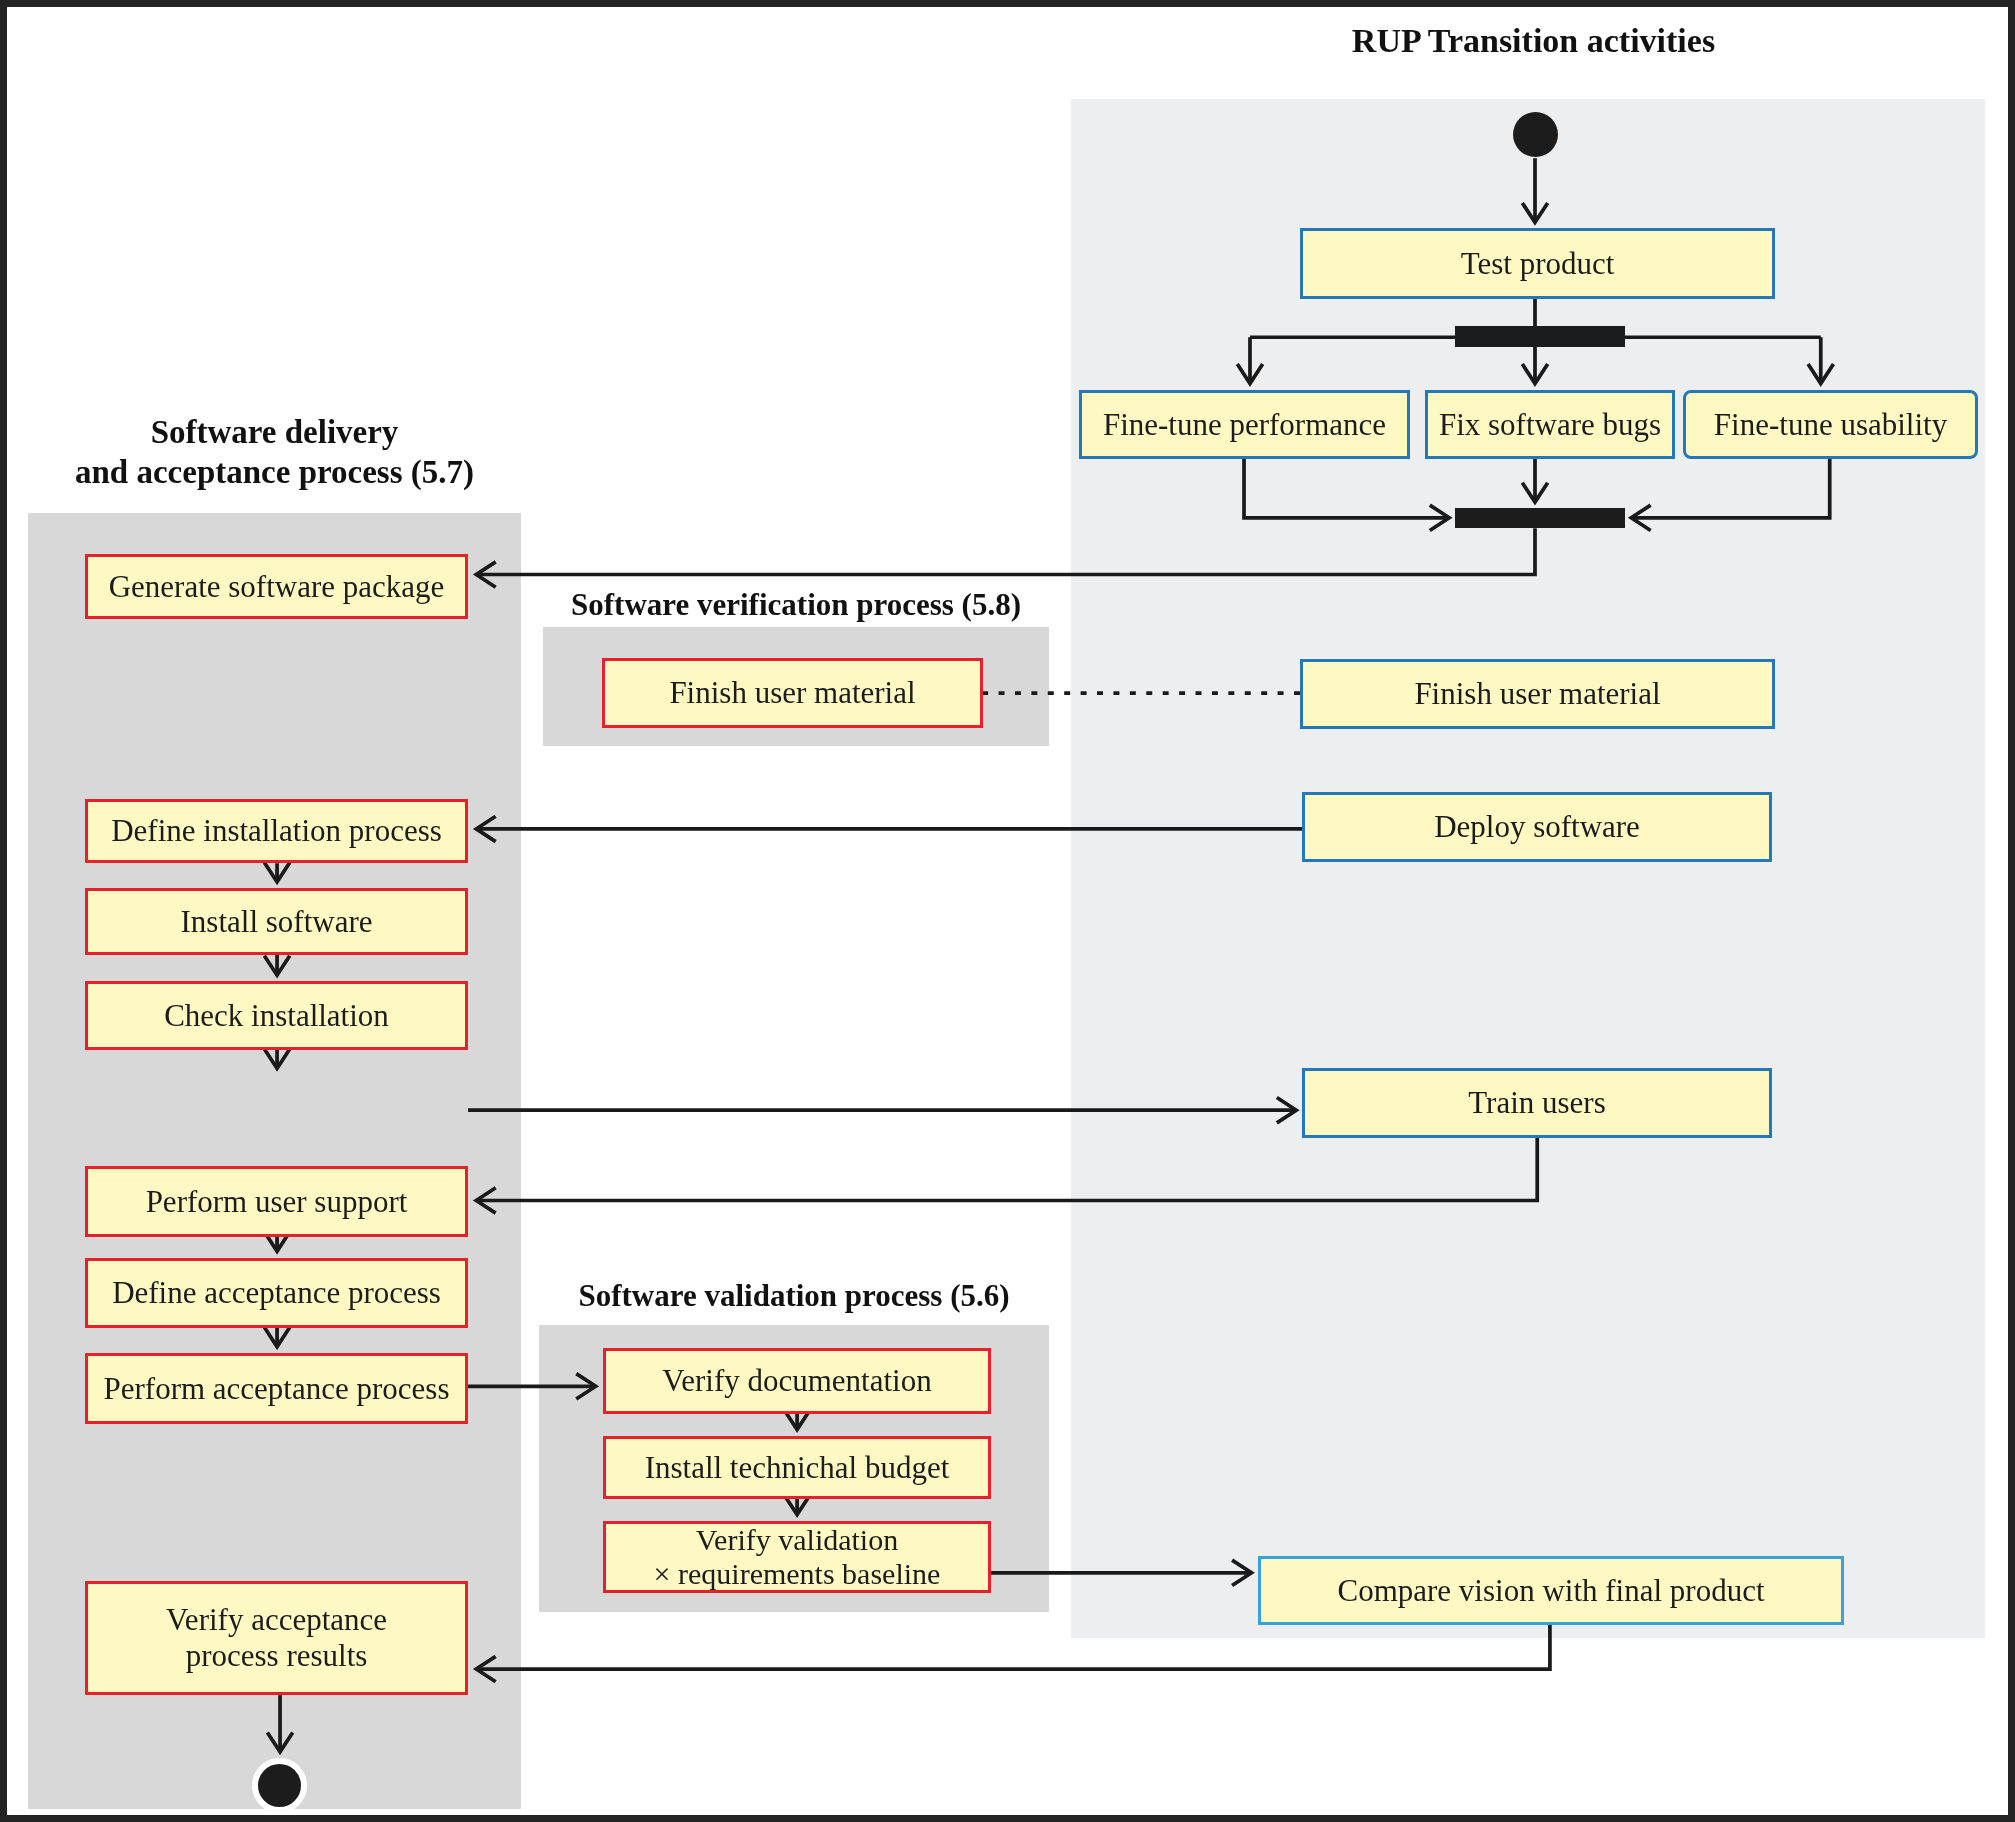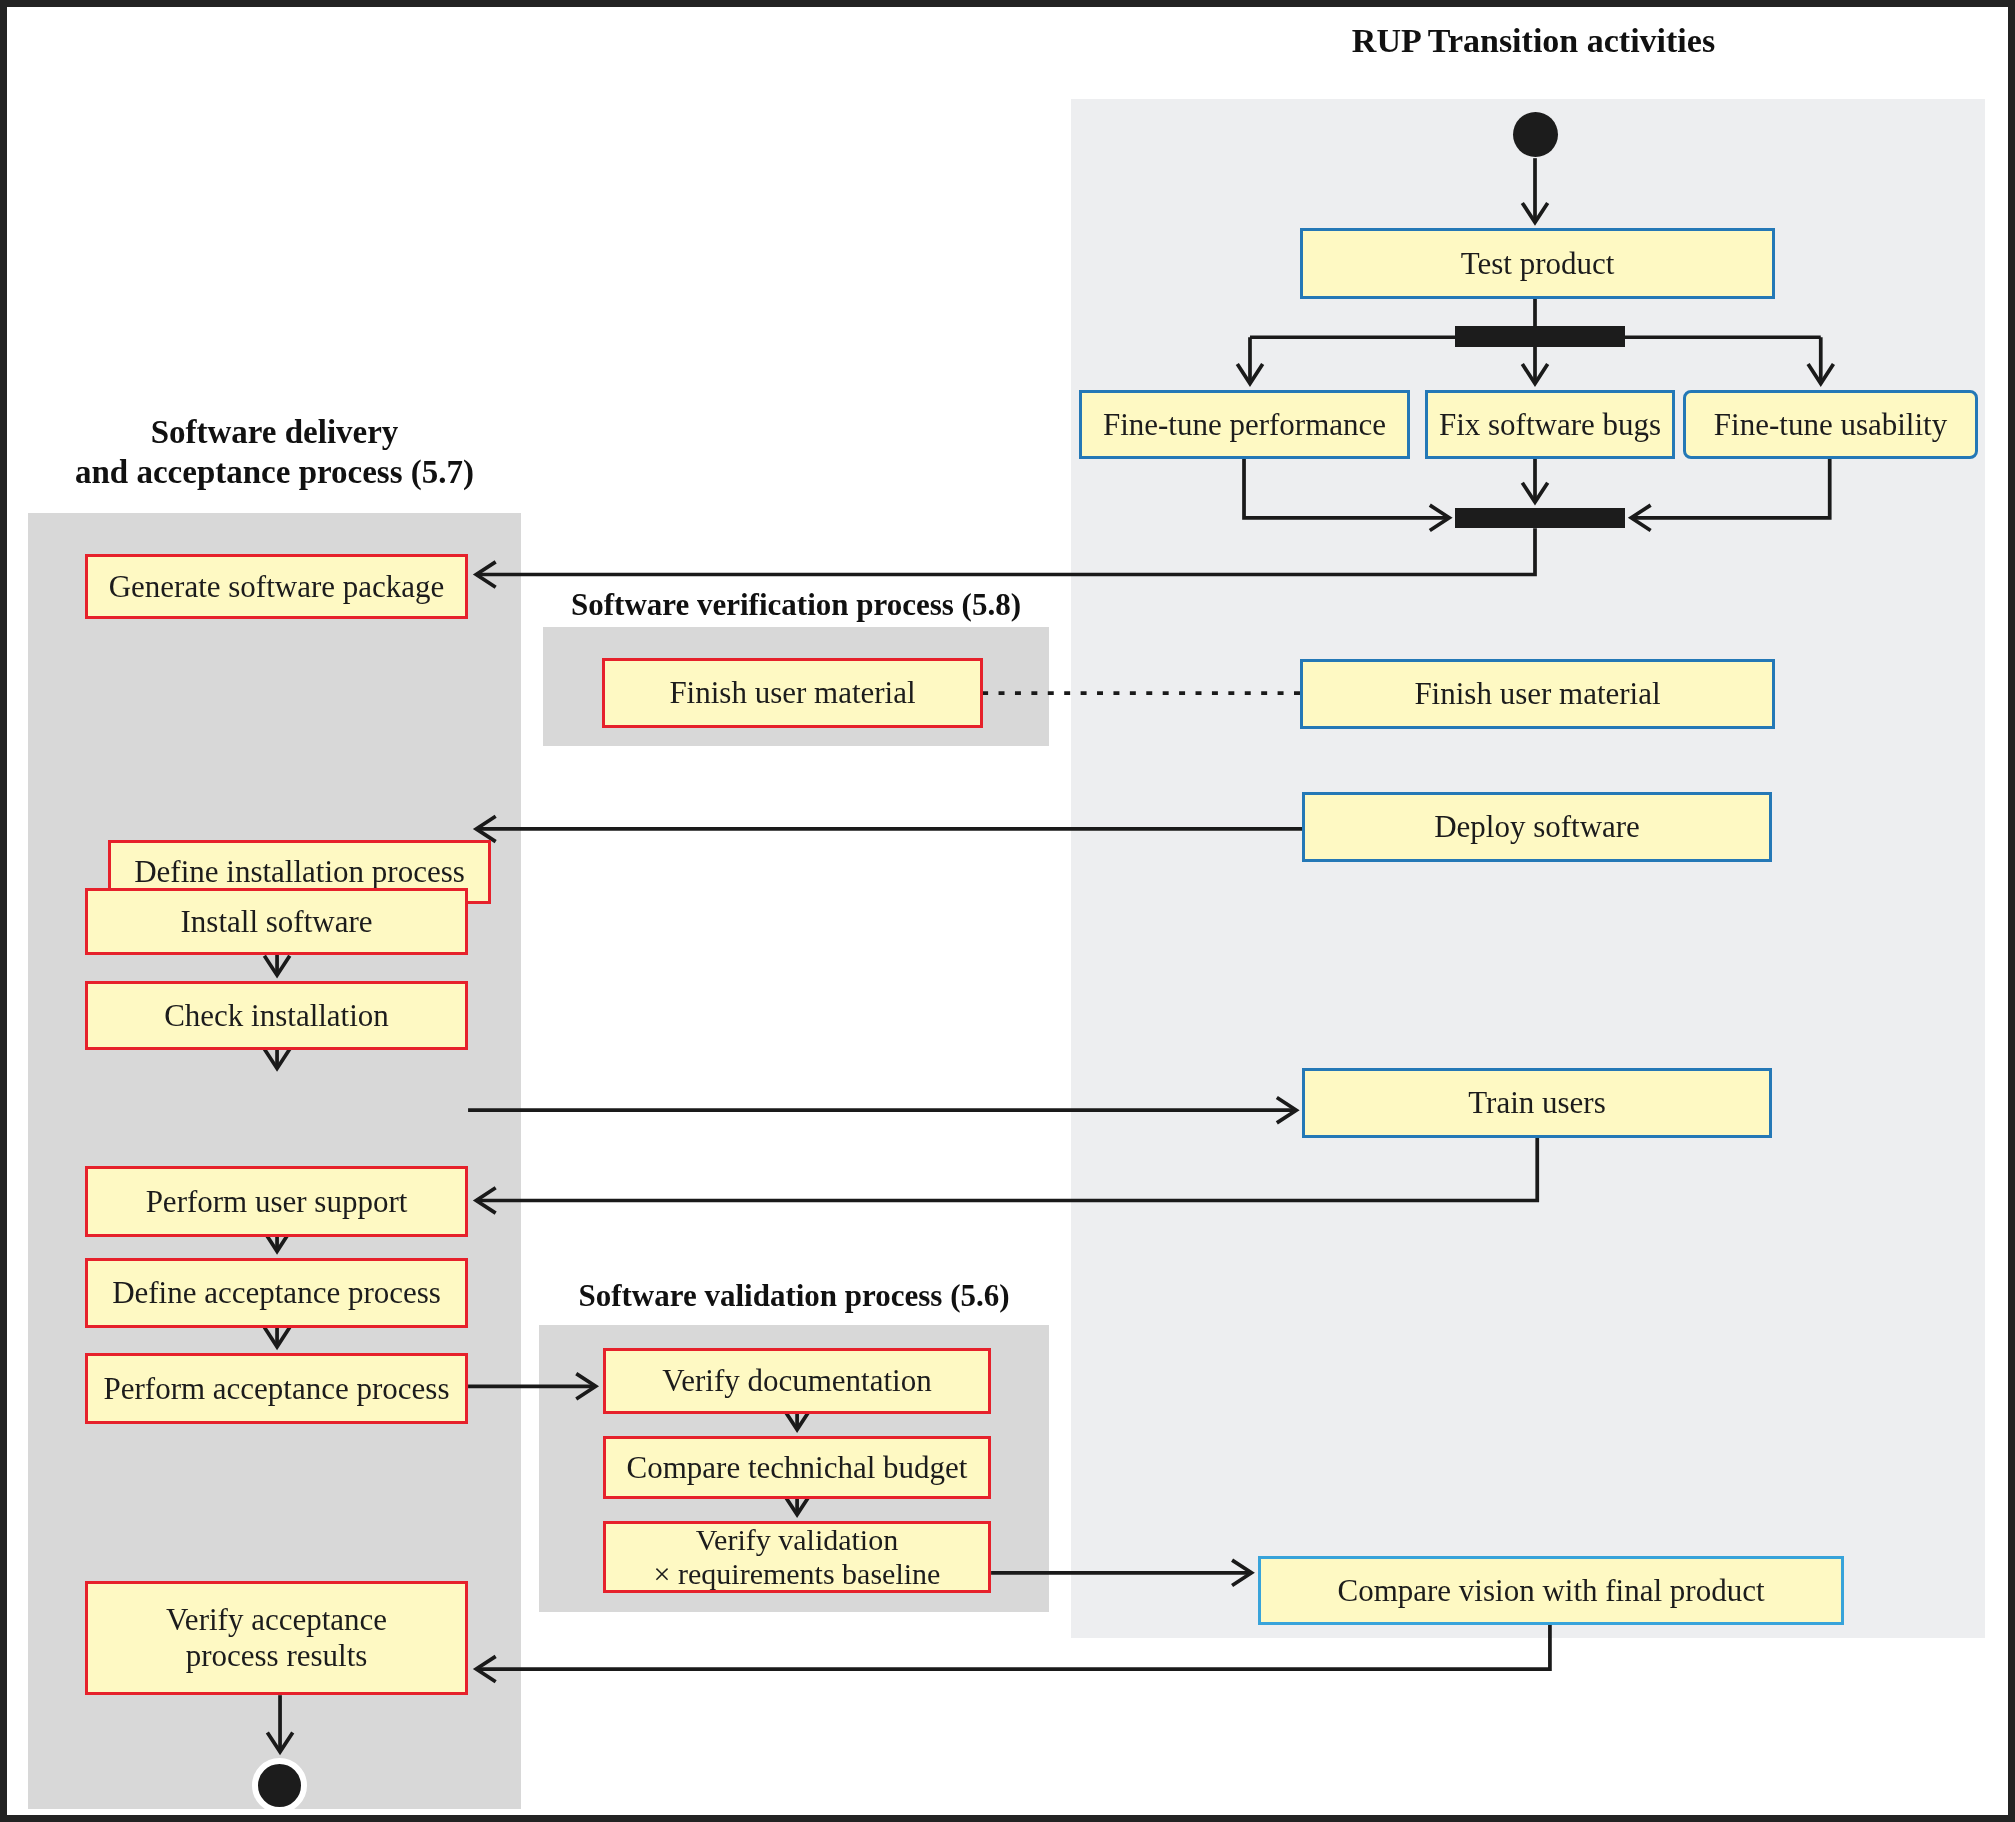--- a/index.html
+++ b/index.html
@@ -153,21 +153,21 @@
   <div class="box blue" style="left:1302px;top:1068px;width:470px;height:70px;">
     <span>Train users</span>
   </div>
   <div class="box cyan" style="left:1258px;top:1556px;width:586px;height:69px;">
     <span>Compare vision with final product</span>
   </div>
 
   <div class="box red" style="left:85px;top:554px;width:383px;height:65px;">
     <span>Generate software package</span>
   </div>
-  <div class="box red" style="left:85px;top:840px;width:383px;height:64px;margin-left:23px;">
+  <div class="box red" style="left:85px;top:799px;width:383px;height:64px;">
     <span>Define installation process</span>
   </div>
   <div class="box red" style="left:85px;top:888px;width:383px;height:67px;">
     <span>Install software</span>
   </div>
   <div class="box red" style="left:85px;top:981px;width:383px;height:69px;">
     <span>Check installation</span>
   </div>
   <div class="box red" style="left:85px;top:1166px;width:383px;height:71px;">
     <span>Perform user support</span>
@@ -184,21 +184,21 @@
   </div>
 
   <div class="box red" style="left:602px;top:658px;width:381px;height:70px;">
     <span>Finish user material</span>
   </div>
 
   <div class="box red" style="left:603px;top:1348px;width:388px;height:66px;">
     <span>Verify documentation</span>
   </div>
   <div class="box red" style="left:603px;top:1436px;width:388px;height:63px;">
-    <span>Compare technichal budget</span>
+    <span>Install technichal budget</span>
   </div>
   <div class="box red" style="left:603px;top:1521px;width:388px;height:72px;">
     <span style="font-size:30px;">Verify validation</span>
     <span style="font-size:30px;">× requirements baseline</span>
   </div>
 
   <div id="frame"></div>
 </div>
 
 

